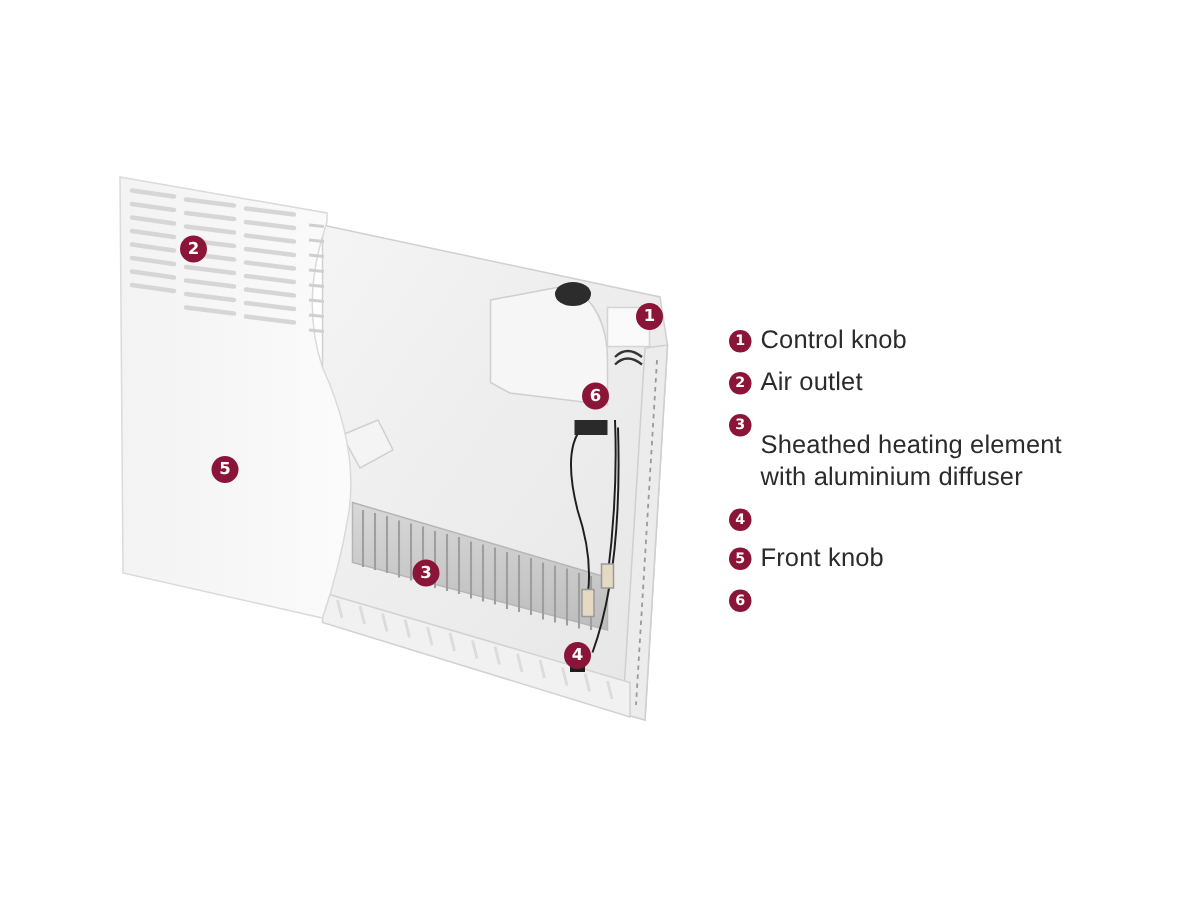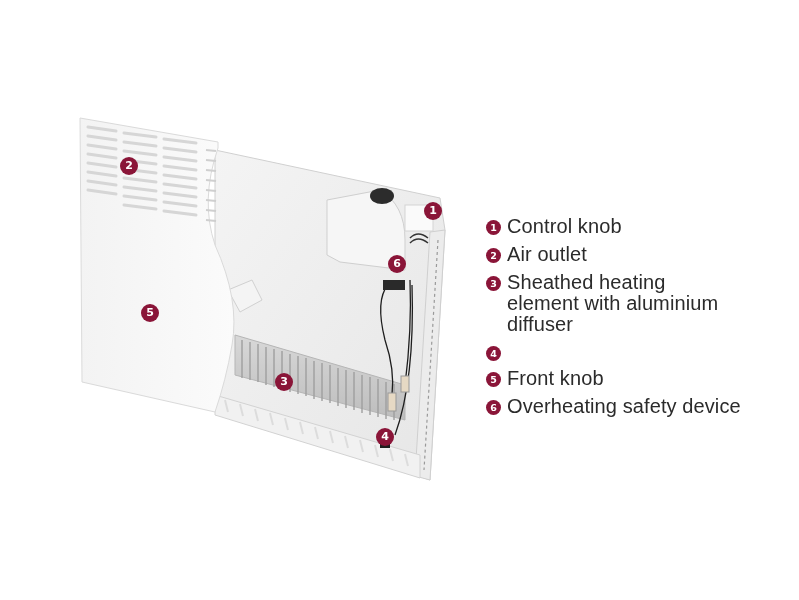--- a/index.html
+++ b/index.html
@@ -5,21 +5,21 @@
   html, body { margin:0; padding:0; background:#ffffff; }
   body { width:799px; height:600px; position:relative; overflow:hidden; font-family:"Liberation Sans", sans-serif; }
   .illustration { position:absolute; left:0; top:0; width:799px; height:600px; }
   .marker { position:absolute; width:18px; height:18px; border-radius:50%; background:#8a1538; color:#fff;
     font-family:"DejaVu Sans", sans-serif; font-weight:bold; font-size:11px; line-height:18px; text-align:center; }
   .legend { position:absolute; left:486px; top:216px; width:300px; }
   .legend-item { display:flex; align-items:flex-start; margin-bottom:7px; }
   .legend-num { flex:0 0 auto; width:15px; height:15px; border-radius:50%; background:#8a1538; color:#fff;
     font-family:"DejaVu Sans", sans-serif; font-weight:bold; font-size:9.5px; line-height:15px; text-align:center;
     margin-right:6px; margin-top:4px; }
-  .legend-text { font-size:20px; line-height:21px; color:#2b2b2b; letter-spacing:0.1px; }
+  .legend-text { font-size:17px; line-height:21px; color:#2b2b2b; letter-spacing:0.1px; }
 </style>
 </head>
 <body>
 
 <svg class="illustration" viewBox="0 0 799 600" xmlns="http://www.w3.org/2000/svg">
   <defs>
     <linearGradient id="backG" x1="0" y1="0" x2="1" y2="1">
       <stop offset="0" stop-color="#f4f4f4"></stop>
       <stop offset="1" stop-color="#e6e6e6"></stop>
     </linearGradient>
@@ -161,26 +161,25 @@
   <div class="legend-item">
     <span class="legend-num">1</span>
     <span class="legend-text">Control knob</span>
   </div>
   <div class="legend-item">
     <span class="legend-num">2</span>
     <span class="legend-text">Air outlet</span>
   </div>
   <div class="legend-item">
     <span class="legend-num">3</span>
-    <span class="legend-text" style="width:230px;">Sheathed heating element with aluminium diffuser</span>
+    <span class="legend-text" style="width:230px;margin-top:14px;">Sheathed heating element with aluminium diffuser</span>
   </div>
   <div class="legend-item">
     <span class="legend-num">4</span>
   </div>
   <div class="legend-item">
     <span class="legend-num">5</span>
     <span class="legend-text">Front knob</span>
   </div>
   <div class="legend-item">
     <span class="legend-num">6</span>
-    <span class="legend-text">Overheating safety device</span>
   </div>
 </div>
 
 </body></html>

